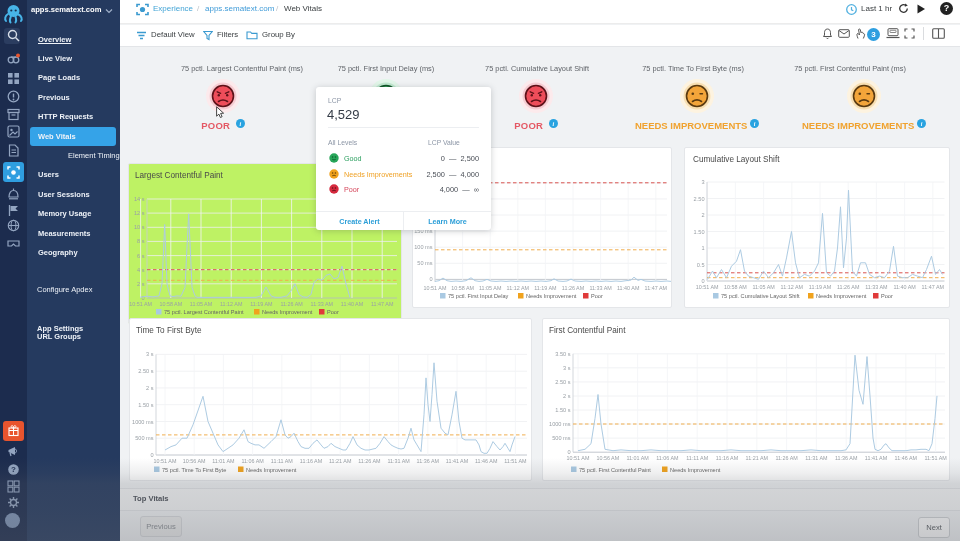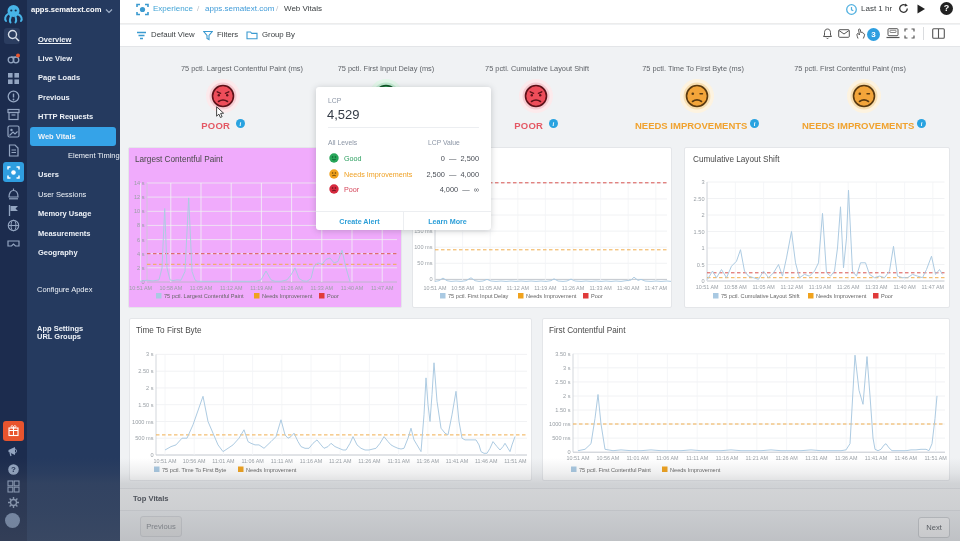--- a/index.html
+++ b/index.html
@@ -125,21 +125,21 @@
       <text x="4.5" y="6.6" font-size="6" fill="#fff" text-anchor="middle" font-family="Liberation Serif, serif" font-style="italic" font-weight="bold">i</text>
     </svg></div>
 <div class="abs" style="left:607px;top:119px;width:180px;text-align:center;font-size:9.5px;font-weight:bold;color:#f0a22e;">NEEDS IMPROVEMENTS&nbsp;<svg width="9" height="9" viewBox="0 0 9 9" style="vertical-align:1px">
       <circle cx="4.5" cy="4.5" r="4.5" fill="#29a3e0"></circle>
       <text x="4.5" y="6.6" font-size="6" fill="#fff" text-anchor="middle" font-family="Liberation Serif, serif" font-style="italic" font-weight="bold">i</text>
     </svg></div>
 <div class="abs" style="left:774px;top:119px;width:180px;text-align:center;font-size:9.5px;font-weight:bold;color:#f0a22e;">NEEDS IMPROVEMENTS&nbsp;<svg width="9" height="9" viewBox="0 0 9 9" style="vertical-align:1px">
       <circle cx="4.5" cy="4.5" r="4.5" fill="#29a3e0"></circle>
       <text x="4.5" y="6.6" font-size="6" fill="#fff" text-anchor="middle" font-family="Liberation Serif, serif" font-style="italic" font-weight="bold">i</text>
     </svg></div>
-<div class="abs" style="left:128px;top:147px;width:274px;height:161px;background:#f0abfc;border:1px solid #e4e6e9;border-radius:2px;">
+<div class="abs" style="left:128px;top:163px;width:274px;height:161px;background:#bef264;border:1px solid #e4e6e9;border-radius:2px;">
     <svg width="274" height="161" style="position:absolute;left:0;top:0">
       <text x="6" y="14" font-size="8.2" fill="#4a4a4a" font-family="Liberation Sans, sans-serif">Largest Contentful Paint</text>
       <line x1="18" y1="35.0" x2="268" y2="35.0" stroke="#edeff1" stroke-width="0.8"></line>
       <text x="15.5" y="37.0" font-size="5.6" fill="#9aa0a6" text-anchor="end" font-family="Liberation Sans, sans-serif">14 s</text>
       <line x1="18" y1="49.1" x2="268" y2="49.1" stroke="#edeff1" stroke-width="0.8"></line>
       <text x="15.5" y="51.1" font-size="5.6" fill="#9aa0a6" text-anchor="end" font-family="Liberation Sans, sans-serif">12 s</text>
       <line x1="18" y1="63.3" x2="268" y2="63.3" stroke="#edeff1" stroke-width="0.8"></line>
       <text x="15.5" y="65.3" font-size="5.6" fill="#9aa0a6" text-anchor="end" font-family="Liberation Sans, sans-serif">10 s</text>
       <line x1="18" y1="77.4" x2="268" y2="77.4" stroke="#edeff1" stroke-width="0.8"></line>
       <text x="15.5" y="79.4" font-size="5.6" fill="#9aa0a6" text-anchor="end" font-family="Liberation Sans, sans-serif">8 s</text>
@@ -431,21 +431,21 @@
   </svg>
 <div class="abs" style="left:38px;top:34.5px;font-size:7.5px;font-weight:bold;color:#eef2f8;z-index:12;text-decoration:underline;">Overview</div>
 <div class="abs" style="left:38px;top:53.9px;font-size:7.5px;font-weight:bold;color:#eef2f8;z-index:12;">Live View</div>
 <div class="abs" style="left:38px;top:73.3px;font-size:7.5px;font-weight:bold;color:#eef2f8;z-index:12;">Page Loads</div>
 <div class="abs" style="left:38px;top:92.7px;font-size:7.5px;font-weight:bold;color:#eef2f8;z-index:12;">Previous</div>
 <div class="abs" style="left:38px;top:112.1px;font-size:7.5px;font-weight:bold;color:#eef2f8;z-index:12;">HTTP Requests</div>
 <div class="abs" style="left:30px;top:127.0px;width:86px;height:19px;background:#35a3e8;border-radius:3px;z-index:11;"></div>
 <div class="abs" style="left:38px;top:131.5px;font-size:7.5px;font-weight:bold;color:#eef2f8;z-index:12;">Web Vitals</div>
 <div class="abs" style="left:38px;top:150.9px;font-size:7.5px;font-weight:normal;color:#eef2f8;z-index:12;margin-left:30px;">Element Timing</div>
 <div class="abs" style="left:38px;top:170.3px;font-size:7.5px;font-weight:bold;color:#eef2f8;z-index:12;">Users</div>
-<div class="abs" style="left:38px;top:189.7px;font-size:7.5px;font-weight:normal;color:#eef2f8;z-index:12;">User Sessions</div>
+<div class="abs" style="left:38px;top:189.7px;font-size:7.5px;font-weight:bold;color:#eef2f8;z-index:12;">User Sessions</div>
 <div class="abs" style="left:38px;top:209.1px;font-size:7.5px;font-weight:bold;color:#eef2f8;z-index:12;">Memory Usage</div>
 <div class="abs" style="left:38px;top:228.5px;font-size:7.5px;font-weight:bold;color:#eef2f8;z-index:12;">Measurements</div>
 <div class="abs" style="left:38px;top:247.9px;font-size:7.5px;font-weight:bold;color:#eef2f8;z-index:12;">Geography</div>
 <div class="abs" style="left:37px;top:285.0px;font-size:7.5px;font-weight:normal;color:#eef2f8;z-index:12;">Configure Apdex</div>
 <div class="abs" style="left:37px;top:304.4px;font-size:7.5px;font-weight:bold;color:#eef2f8;z-index:12;margin-top:28px;">URL Groups</div>
 <div class="abs" style="left:37px;top:323.8px;font-size:7.5px;font-weight:bold;color:#eef2f8;z-index:12;">App Settings</div>
 <div class="abs" style="left:0;top:0;width:27px;height:541px;background:#1c2c4e;z-index:15;"></div>
 <svg class="abs" style="left:2px;top:2px;z-index:16" width="23" height="23">
 <circle cx="11.5" cy="9" r="6" fill="#47b4e8"></circle>
 <path d="M6 12 C3 14 2.5 17 4 19 M9 14 C8 16.5 7 18.5 8.5 20.5 M13.5 14.5 C14 17 15 18.5 13.5 20.5 M16.5 12.5 C19.5 14 20.5 17 19 19" stroke="#47b4e8" stroke-width="2" fill="none" stroke-linecap="round"></path>

